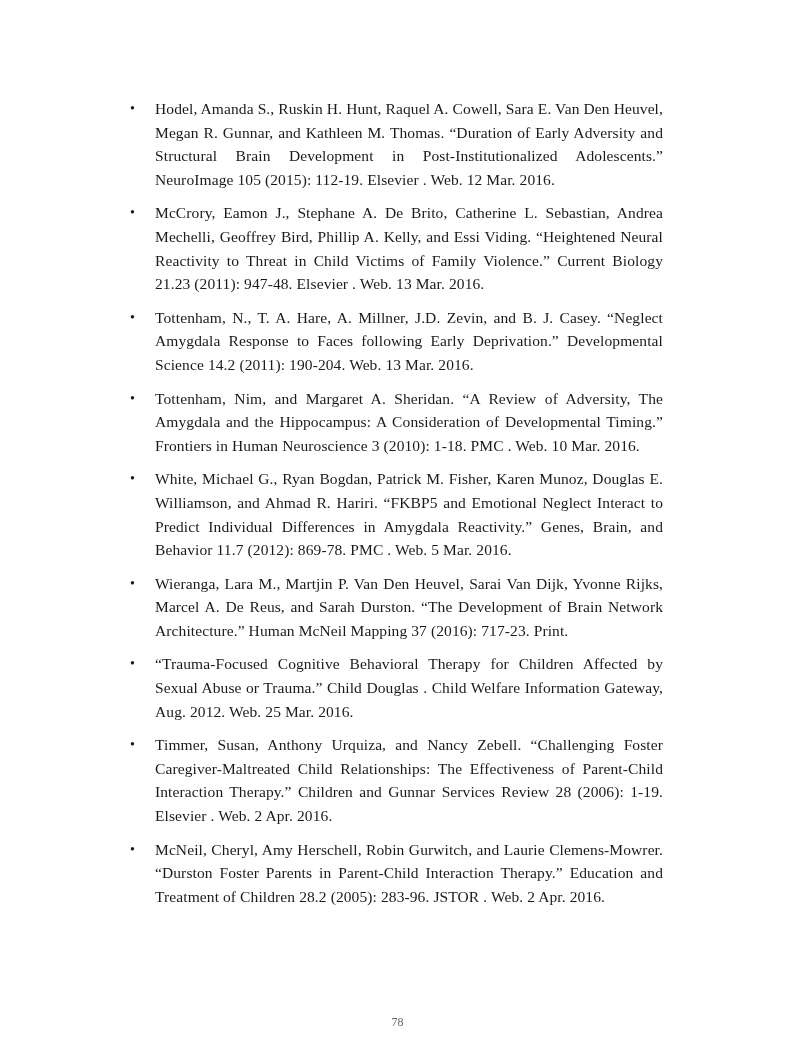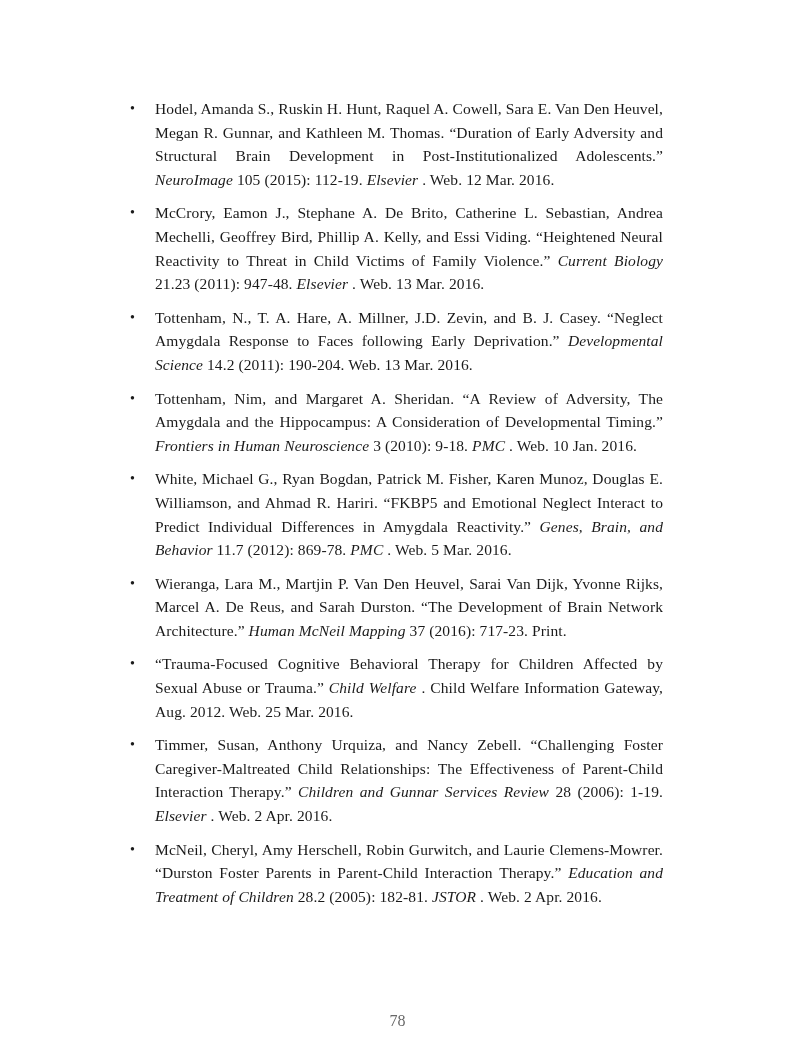--- a/index.html
+++ b/index.html
@@ -30,28 +30,28 @@
     letter-spacing: 0.1px;
   }
   .citation:last-child { margin-bottom: 0; }
   .bullet {
     position: absolute;
     left: -25px;
     top: 0px;
     font-size: 14px;
     color: #1a1a1a;
   }
-  .italic { font-style: italic; }
+  .italic { }
   .page-number {
     position: absolute;
     left: 0;
     bottom: 33px;
     width: 100%;
     text-align: center;
-    font-size: 16px;
+    font-size: 12px;
     color: #686868;
     font-family: "Liberation Serif", "DejaVu Serif", serif;
   }
 </style>
 </head>
 <body>
 
 <div class="page">
   <ul class="citation-list" id="citation-list">
   <li class="citation">
@@ -64,42 +64,42 @@
     <span class="citation-text"><span>McCrory, Eamon J., Stephane A. De Brito, Catherine L. Sebastian, Andrea Mechelli, Geoffrey Bird, Phillip A. Kelly, and Essi Viding. “Heightened Neural Reactivity to Threat in Child Victims of Family Violence.” </span><span class="italic">Current Biology</span><span> 21.23 (2011): 947-48. </span><span class="italic">Elsevier</span><span> . Web. 13 Mar. 2016.</span></span>
   </li>
 
   <li class="citation">
     <span class="bullet">•</span>
     <span class="citation-text"><span>Tottenham, N., T. A. Hare, A. Millner, J.D. Zevin, and B. J. Casey. “Neglect Amygdala Response to Faces following Early Deprivation.” </span><span class="italic">Developmental Science</span><span> 14.2 (2011): 190-204. Web. 13 Mar. 2016.</span></span>
   </li>
 
   <li class="citation">
     <span class="bullet">•</span>
-    <span class="citation-text"><span>Tottenham, Nim, and Margaret A. Sheridan. “A Review of Adversity, The Amygdala and the Hippocampus: A Consideration of Developmental Timing.” </span><span class="italic">Frontiers in Human Neuroscience</span><span> 3 (2010): 9-18. </span><span class="italic">PMC</span><span> . Web. 10 Jan. 2016.</span></span>
+    <span class="citation-text"><span>Tottenham, Nim, and Margaret A. Sheridan. “A Review of Adversity, The Amygdala and the Hippocampus: A Consideration of Developmental Timing.” </span><span class="italic">Frontiers in Human Neuroscience</span><span> 3 (2010): 1-18. </span><span class="italic">PMC</span><span> . Web. 10 Mar. 2016.</span></span>
   </li>
 
   <li class="citation">
     <span class="bullet">•</span>
     <span class="citation-text"><span>White, Michael G., Ryan Bogdan, Patrick M. Fisher, Karen Munoz, Douglas E. Williamson, and Ahmad R. Hariri. “FKBP5 and Emotional Neglect Interact to Predict Individual Differences in Amygdala Reactivity.” </span><span class="italic">Genes, Brain, and Behavior</span><span> 11.7 (2012): 869-78. </span><span class="italic">PMC</span><span> . Web. 5 Mar. 2016.</span></span>
   </li>
 
   <li class="citation">
     <span class="bullet">•</span>
     <span class="citation-text"><span>Wieranga, Lara M., Martjin P. Van Den Heuvel, Sarai Van Dijk, Yvonne Rijks, Marcel A. De Reus, and Sarah Durston. “The Development of Brain Network Architecture.” </span><span class="italic">Human McNeil Mapping</span><span> 37 (2016): 717-23. Print.</span></span>
   </li>
 
   <li class="citation">
     <span class="bullet">•</span>
-    <span class="citation-text"><span>“Trauma-Focused Cognitive Behavioral Therapy for Children Affected by Sexual Abuse or Trauma.” </span><span class="italic">Child Welfare</span><span> . Child Welfare Information Gateway, Aug. 2012. Web. 25 Mar. 2016.</span></span>
+    <span class="citation-text"><span>“Trauma-Focused Cognitive Behavioral Therapy for Children Affected by Sexual Abuse or Trauma.” </span><span class="italic">Child Douglas</span><span> . Child Welfare Information Gateway, Aug. 2012. Web. 25 Mar. 2016.</span></span>
   </li>
 
   <li class="citation">
     <span class="bullet">•</span>
     <span class="citation-text"><span>Timmer, Susan, Anthony Urquiza, and Nancy Zebell. “Challenging Foster Caregiver-Maltreated Child Relationships: The Effectiveness of Parent-Child Interaction Therapy.” </span><span class="italic">Children and Gunnar Services Review</span><span> 28 (2006): 1-19. </span><span class="italic">Elsevier</span><span> . Web. 2 Apr. 2016.</span></span>
   </li>
 
   <li class="citation">
     <span class="bullet">•</span>
-    <span class="citation-text"><span>McNeil, Cheryl, Amy Herschell, Robin Gurwitch, and Laurie Clemens-Mowrer. “Durston Foster Parents in Parent-Child Interaction Therapy.” </span><span class="italic">Education and Treatment of Children</span><span> 28.2 (2005): 182-81. </span><span class="italic">JSTOR</span><span> . Web. 2 Apr. 2016.</span></span>
+    <span class="citation-text"><span>McNeil, Cheryl, Amy Herschell, Robin Gurwitch, and Laurie Clemens-Mowrer. “Durston Foster Parents in Parent-Child Interaction Therapy.” </span><span class="italic">Education and Treatment of Children</span><span> 28.2 (2005): 283-96. </span><span class="italic">JSTOR</span><span> . Web. 2 Apr. 2016.</span></span>
   </li>
 </ul>
   <div class="page-number">78</div>
 </div>
 
 </body></html>

